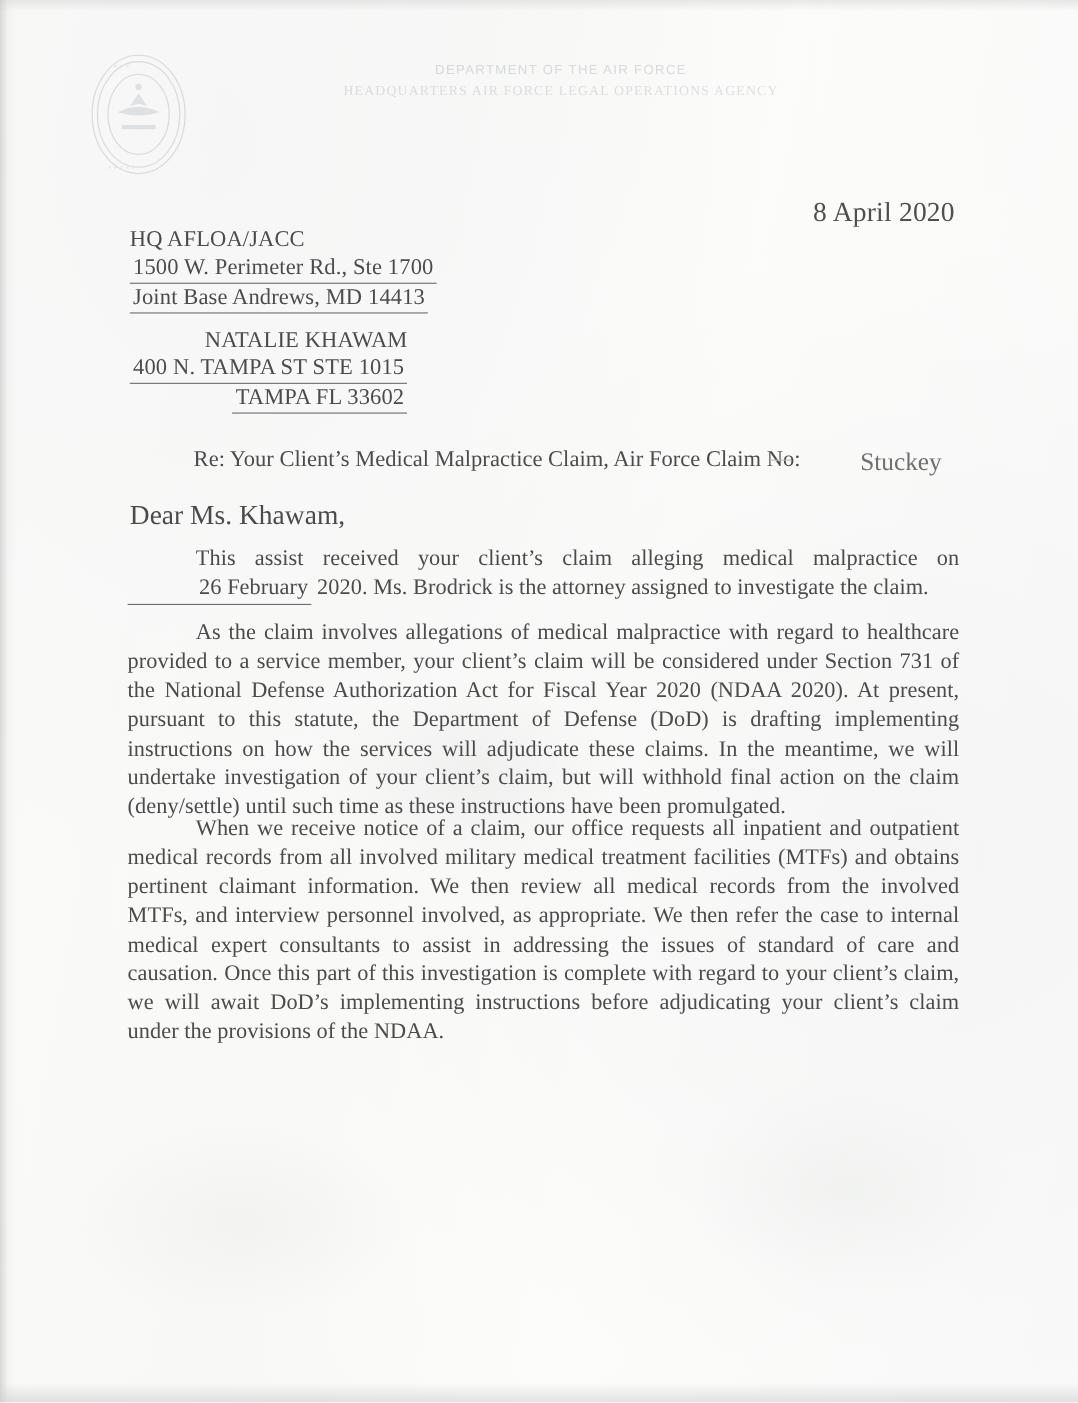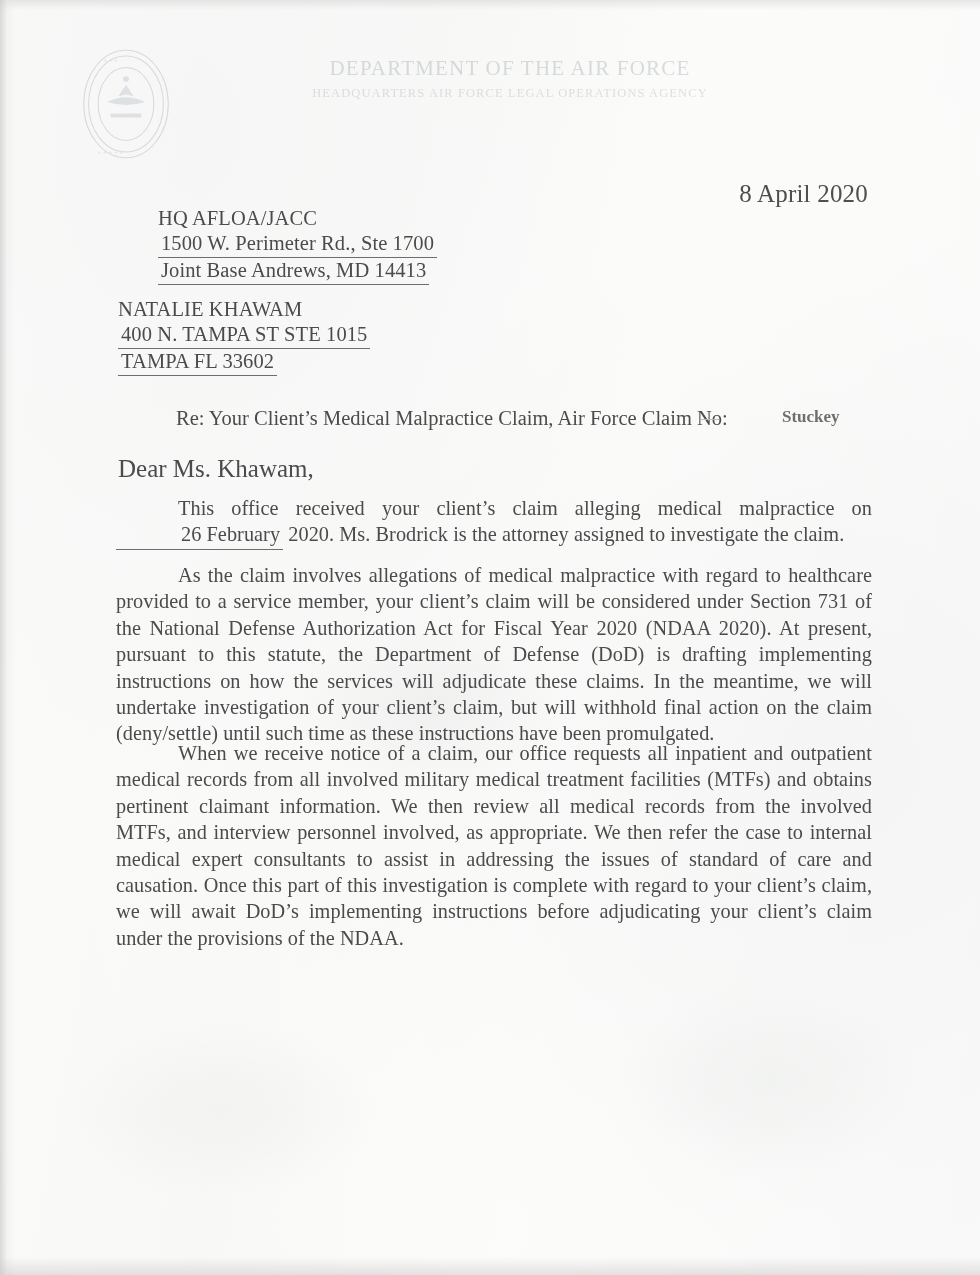--- a/index.html
+++ b/index.html
@@ -57,22 +57,22 @@
   }
   #letterhead-text {
     position: absolute;
     left: 250px;
     top: 56px;
     width: 520px;
     text-align: center;
     opacity: 0.28;
   }
   .lh-line1 {
-    font-family: Liberation Serif, serif;
-    font-size: 21px;
+    font-family: Liberation Sans, sans-serif;
+    font-size: 12px;
     letter-spacing: 1.2px;
     color: #7b8a93;
     white-space: nowrap;
   }
   .lh-line2 {
     font-family: "Liberation Serif", serif;
     font-size: 12.5px;
     letter-spacing: 1.1px;
     color: #8c99a1;
     margin-top: 5px;
@@ -90,22 +90,22 @@
   }
 
   .block {
     position: absolute;
     left: 118px;
     font-size: 20.5px;
     line-height: 25px;
     color: #4b4b4b;
     letter-spacing: 0.1px;
   }
-  #sender { top: 206px; margin-left: 40px; }
-  #recipient { top: 297px; }
+  #sender { top: 206px; }
+  #recipient { top: 297px; text-align: right; }
 
   .u {
     border-bottom: 1px solid #6d6d6d;
     padding: 0 3px 1px 3px;
     display: inline-block;
   }
 
   #re-line {
     position: absolute;
     left: 176px;
@@ -118,23 +118,22 @@
     left: 700px;
     top: 407px;
     font-size: 19px;
     color: #b9bcb8;
     letter-spacing: 2px;
   }
   #re-name {
     position: absolute;
     left: 782px;
     top: 407px;
-    font-size: 17px;
+    font-size: 23px;
     color: #6f6f6f;
-    font-weight: bold;
   }
 
   #salutation {
     position: absolute;
     left: 118px;
     top: 455px;
     font-size: 25px;
     color: #4b4b4b;
   }
 
@@ -215,20 +214,20 @@
   <div id="re-line">
     <span>Re:</span>
     <span>Your Client’s Medical Malpractice Claim, Air Force Claim No:</span>
   </div>
   <div id="re-claimno">—</div>
   <div id="re-name">Stuckey</div>
 
   <div id="salutation">Dear Ms. Khawam,</div>
 
   <div class="para" id="para1">
-    <span>This office received your client’s claim alleging medical malpractice on </span><span class="u">26 February</span><span> 2020. Ms. Brodrick is the attorney assigned to investigate the claim.</span>
+    <span>This assist received your client’s claim alleging medical malpractice on </span><span class="u">26 February</span><span> 2020. Ms. Brodrick is the attorney assigned to investigate the claim.</span>
   </div>
 
   <div class="para" id="para2">As the claim involves allegations of medical malpractice with regard to healthcare provided to a service member, your client’s claim will be considered under Section 731 of the National Defense Authorization Act for Fiscal Year 2020 (NDAA 2020). At present, pursuant to this statute, the Department of Defense (DoD) is drafting implementing instructions on how the services will adjudicate these claims. In the meantime, we will undertake investigation of your client’s claim, but will withhold final action on the claim (deny/settle) until such time as these instructions have been promulgated.</div>
 
   <div class="para" id="para3">When we receive notice of a claim, our office requests all inpatient and outpatient medical records from all involved military medical treatment facilities (MTFs) and obtains pertinent claimant information. We then review all medical records from the involved MTFs, and interview personnel involved, as appropriate. We then refer the case to internal medical expert consultants to assist in addressing the issues of standard of care and causation. Once this part of this investigation is complete with regard to your client’s claim, we will await DoD’s implementing instructions before adjudicating your client’s claim under the provisions of the NDAA.</div>
 
 </div>
 
 </body></html>

